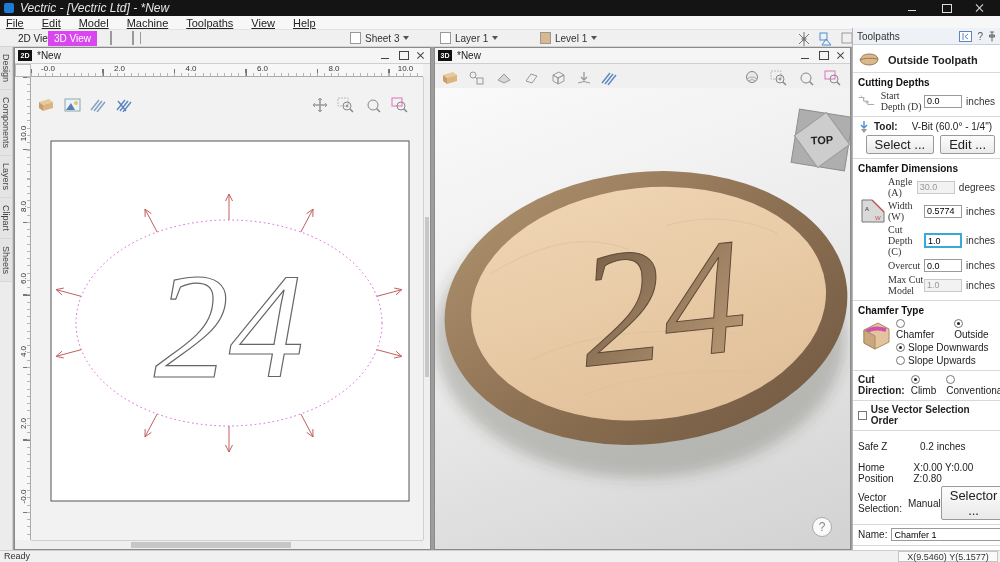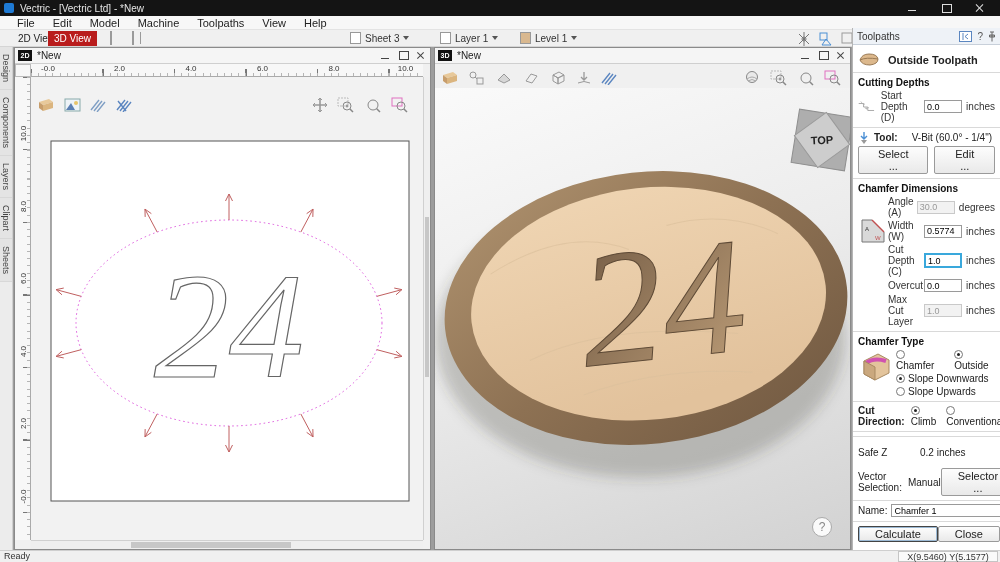--- a/index.html
+++ b/index.html
@@ -1,40 +1,40 @@
 <!DOCTYPE html>
 <html><head>
 <meta charset="utf-8">
 <style>
   * { margin:0; padding:0; box-sizing:border-box; }
   html,body { width:1000px; height:562px; overflow:hidden;
     font-family:"Liberation Sans", sans-serif; font-size:11px; background:#a8a8a8; }
 
   
   .titlebar { position:absolute; left:0; top:0; width:1000px; height:16px;
-    background:#141414; color:#e6e6e6; display:flex; align-items:center; font-size:10px; }
+    background:#141414; color:#e6e6e6; display:flex; align-items:center; font-size:12px;font-style:italic; }
   .appicon { width:10px; height:10px; background:#1e7ad4; border-radius:2px; margin:0 6px 0 4px; }
   .titletext { flex:1; }
   .winbtns { display:flex; gap:22px; margin-right:14px; }
   .winbtn { width:12px; height:10px; position:relative; cursor:default; }
   .wb-min::after { content:""; position:absolute; left:2px; right:2px; bottom:2px; height:1px; background:#ddd; }
   .wb-max::after { content:""; position:absolute; left:2px; top:1px; width:8px; height:7px; border:1px solid #ddd; }
   .wb-close::before,.wb-close::after { content:""; position:absolute; left:5px; top:0; width:1px; height:10px; background:#ddd; }
   .wb-close::before { transform:rotate(45deg); } .wb-close::after { transform:rotate(-45deg); }
 
   
   .menubar { position:absolute; left:0; top:16px; width:1000px; height:14px; background:#f7f7f7;
-    display:flex; align-items:center; gap:18px; padding-left:17px; color:#222; border-bottom:1px solid #e3e3e3; }
+    display:flex; align-items:center; gap:18px; padding-left:6px; color:#222; border-bottom:1px solid #e3e3e3;text-decoration:underline; }
   .menuitem { cursor:default; }
 
   
   .toolbar { position:absolute; left:0; top:30px; width:855px; height:17px; background:#f0f0f0;
     border-bottom:1px solid #d5d5d5; }
   .viewtab { position:absolute; top:1px; height:15px; padding:0 6px; line-height:15px; font-size:10px; color:#222; }
-  .viewtab.active { background:#b91c1c; color:#fff; }
+  .viewtab.active { background:#d946ef; color:#fff; }
   .tb-ico { position:absolute; top:2px; }
   .splitico { width:17px; height:13px; border:1px solid #9a9a9a; background:#fff; position:relative; }
   .splitico.h::after { content:""; position:absolute; left:0; right:0; top:5px; height:1px; background:#9a9a9a; }
   .splitico.v::after { content:""; position:absolute; top:0; bottom:0; left:7px; width:1px; background:#9a9a9a; }
   .drop { position:absolute; top:2px; display:flex; align-items:center; gap:4px; font-size:10px; color:#333; }
   .pageico { width:11px; height:12px; border:1px solid #999; background:#fff; }
   .pageico.tan { background:#d9b88f; }
   .caret { width:0; height:0; border-left:3px solid transparent; border-right:3px solid transparent; border-top:4px solid #555; }
 
   
@@ -88,26 +88,26 @@
 
   
   .tpanel { position:absolute; left:852px; top:28px; width:148px; height:522px; background:#fff; border-left:1px solid #b5b5b5; font-size:10px; color:#222; }
   .tphead { height:17px; background:#eef2f7; border-bottom:1px solid #c8d0da; display:flex; align-items:center; padding:0 4px; }
   .tphead .t { flex:1; font-size:10px; color:#333; }
   .tpico { display:flex; gap:5px; align-items:center; }
   .tpbody { padding:3px 5px 0 5px; }
   .sechead { font-weight:bold; font-size:10px; color:#111; margin:4px 0 2px 0; }
   .divider { border-top:1px solid #d9d9d9; margin:4px -5px 3px -5px; }
   .row { display:flex; align-items:center; margin:2px 0; }
-  .fldlabel { color:#333; }
+  .fldlabel { color:#333;font-family:Liberation Serif, serif; }
   .fld { width:38px; height:13px; border:1px solid #9a9a9a; font-size:9px; padding:0 2px; font-family:"Liberation Sans",sans-serif; background:#fff; }
   .fld.dis { background:#f2f2f2; color:#999; border-color:#c9c9c9; }
   .fld.focus { border:2px solid #39a8dc; height:15px; }
   .units { margin-left:4px; color:#333; }
-  .btn { font-size:11px; padding:1px 16px; background:linear-gradient(#fdfdfd,#e9e9e9); border:1px solid #9a9a9a; border-radius:2px; color:#222; }
+  .btn { font-size:13px; padding:1px 8px; background:linear-gradient(#fdfdfd,#e9e9e9); border:1px solid #9a9a9a; border-radius:2px; color:#222; }
   .btn.primary { border:1px solid #444; box-shadow:0 0 0 1px #9bb9d4 inset; }
   .radio { width:9px; height:9px; border-radius:50%; border:1px solid #777; background:#fff; display:inline-block; position:relative; vertical-align:-1px; margin-right:3px; }
   .radio.on::after { content:""; position:absolute; left:2px; top:2px; width:3px; height:3px; border-radius:50%; background:#222; }
   .checkbox { width:9px; height:9px; border:1px solid #777; background:#fff; display:inline-block; vertical-align:-1px; margin-right:4px; }
   .dimlabel { width:62px; text-align:left; margin-left:30px; }
   .svgico { display:block; }
 
   
   .statusbar { position:absolute; left:0; top:550px; width:1000px; height:12px; background:#f0f0f0; border-top:1px solid #cfcfcf; font-size:9px; color:#333; }
   .coords { position:absolute; right:2px; top:0; width:100px; height:11px; border:1px solid #c5c5c5; background:#fafafa; text-align:center; line-height:10px; }
@@ -144,21 +144,21 @@
   <span class="drop" style="left:350px">
     <span class="pageico"></span>
     <span>Sheet 3</span>
     <span class="caret"></span>
   </span>
   <span class="drop" style="left:440px">
     <span class="pageico"></span>
     <span>Layer 1</span>
     <span class="caret"></span>
   </span>
-  <span class="drop" style="left:520px">
+  <span class="drop" style="left:540px">
     <span class="pageico tan"></span>
     <span>Level 1</span>
     <span class="caret"></span>
   </span>
   <span class="tb-ico" style="left:797px">
     <svg class="svgico" width="14" height="14" viewBox="0 0 14 14">
         <path d="M2 2 L12 12 M12 2 L2 12 M7 0 L7 14" stroke="#777" stroke-width="1" fill="none"></path>
         <circle cx="7" cy="7" r="2" fill="none" stroke="#777"></circle>
       </svg>
   </span>
@@ -456,21 +456,21 @@
           <span class="fldlabel dimlabel">Cut Depth (C)</span>
           <input class="fld focus" value="1.0" style="">
           <span class="units">inches</span>
         </div>
       <div class="row">
           <span class="fldlabel dimlabel">Overcut</span>
           <input class="fld" value="0.0" style="">
           <span class="units">inches</span>
         </div>
       <div class="row">
-          <span class="fldlabel dimlabel">Max Cut Layer</span>
+          <span class="fldlabel dimlabel">Max Cut Model</span>
           <input class="fld dis" value="1.0" style="">
           <span class="units">inches</span>
         </div>
     </div>
     <div class="divider"></div>
 
     <div class="sechead">Chamfer Type</div>
     <div style="position:relative;min-height:40px">
       <svg class="svgico" style="position:absolute;left:2px;top:2px" width="32" height="32" viewBox="0 0 32 32">
           <polygon points="4,10 18,3 29,9 29,22 15,29 4,23" fill="#e3c49c" stroke="#a98a62"></polygon>
@@ -490,25 +490,33 @@
     </div>
     <div class="divider"></div>
 
     <div class="row">
       <span style="font-weight:bold">Cut Direction:</span>
       <span style="margin-left:6px"><span class="radio on"></span><span>Climb</span></span>
       <span style="margin-left:10px"><span class="radio"></span><span>Conventional</span></span>
     </div>
     <div class="divider"></div>
 
+    <div class="row">
+      <span class="checkbox"></span>
+      <span style="font-weight:bold">Use Vector Selection Order</span>
+    </div>
     <div class="divider"></div>
 
     <div class="row" style="margin:10px 0">
         <span style="width:62px">Safe Z</span>
         <span>0.2 inches</span>
+      </div>
+    <div class="row" style="margin:1px 0">
+        <span style="width:62px">Home Position</span>
+        <span>X:0.00 Y:0.00 Z:0.80</span>
       </div>
 
     <div class="row" style="">
       <span>Vector Selection:</span>
       <span style="margin-left:6px">Manual</span>
       <button class="btn" style="margin-left:auto">Selector ...</button>
     </div>
     <div class="divider"></div>
 
     <div class="row">

